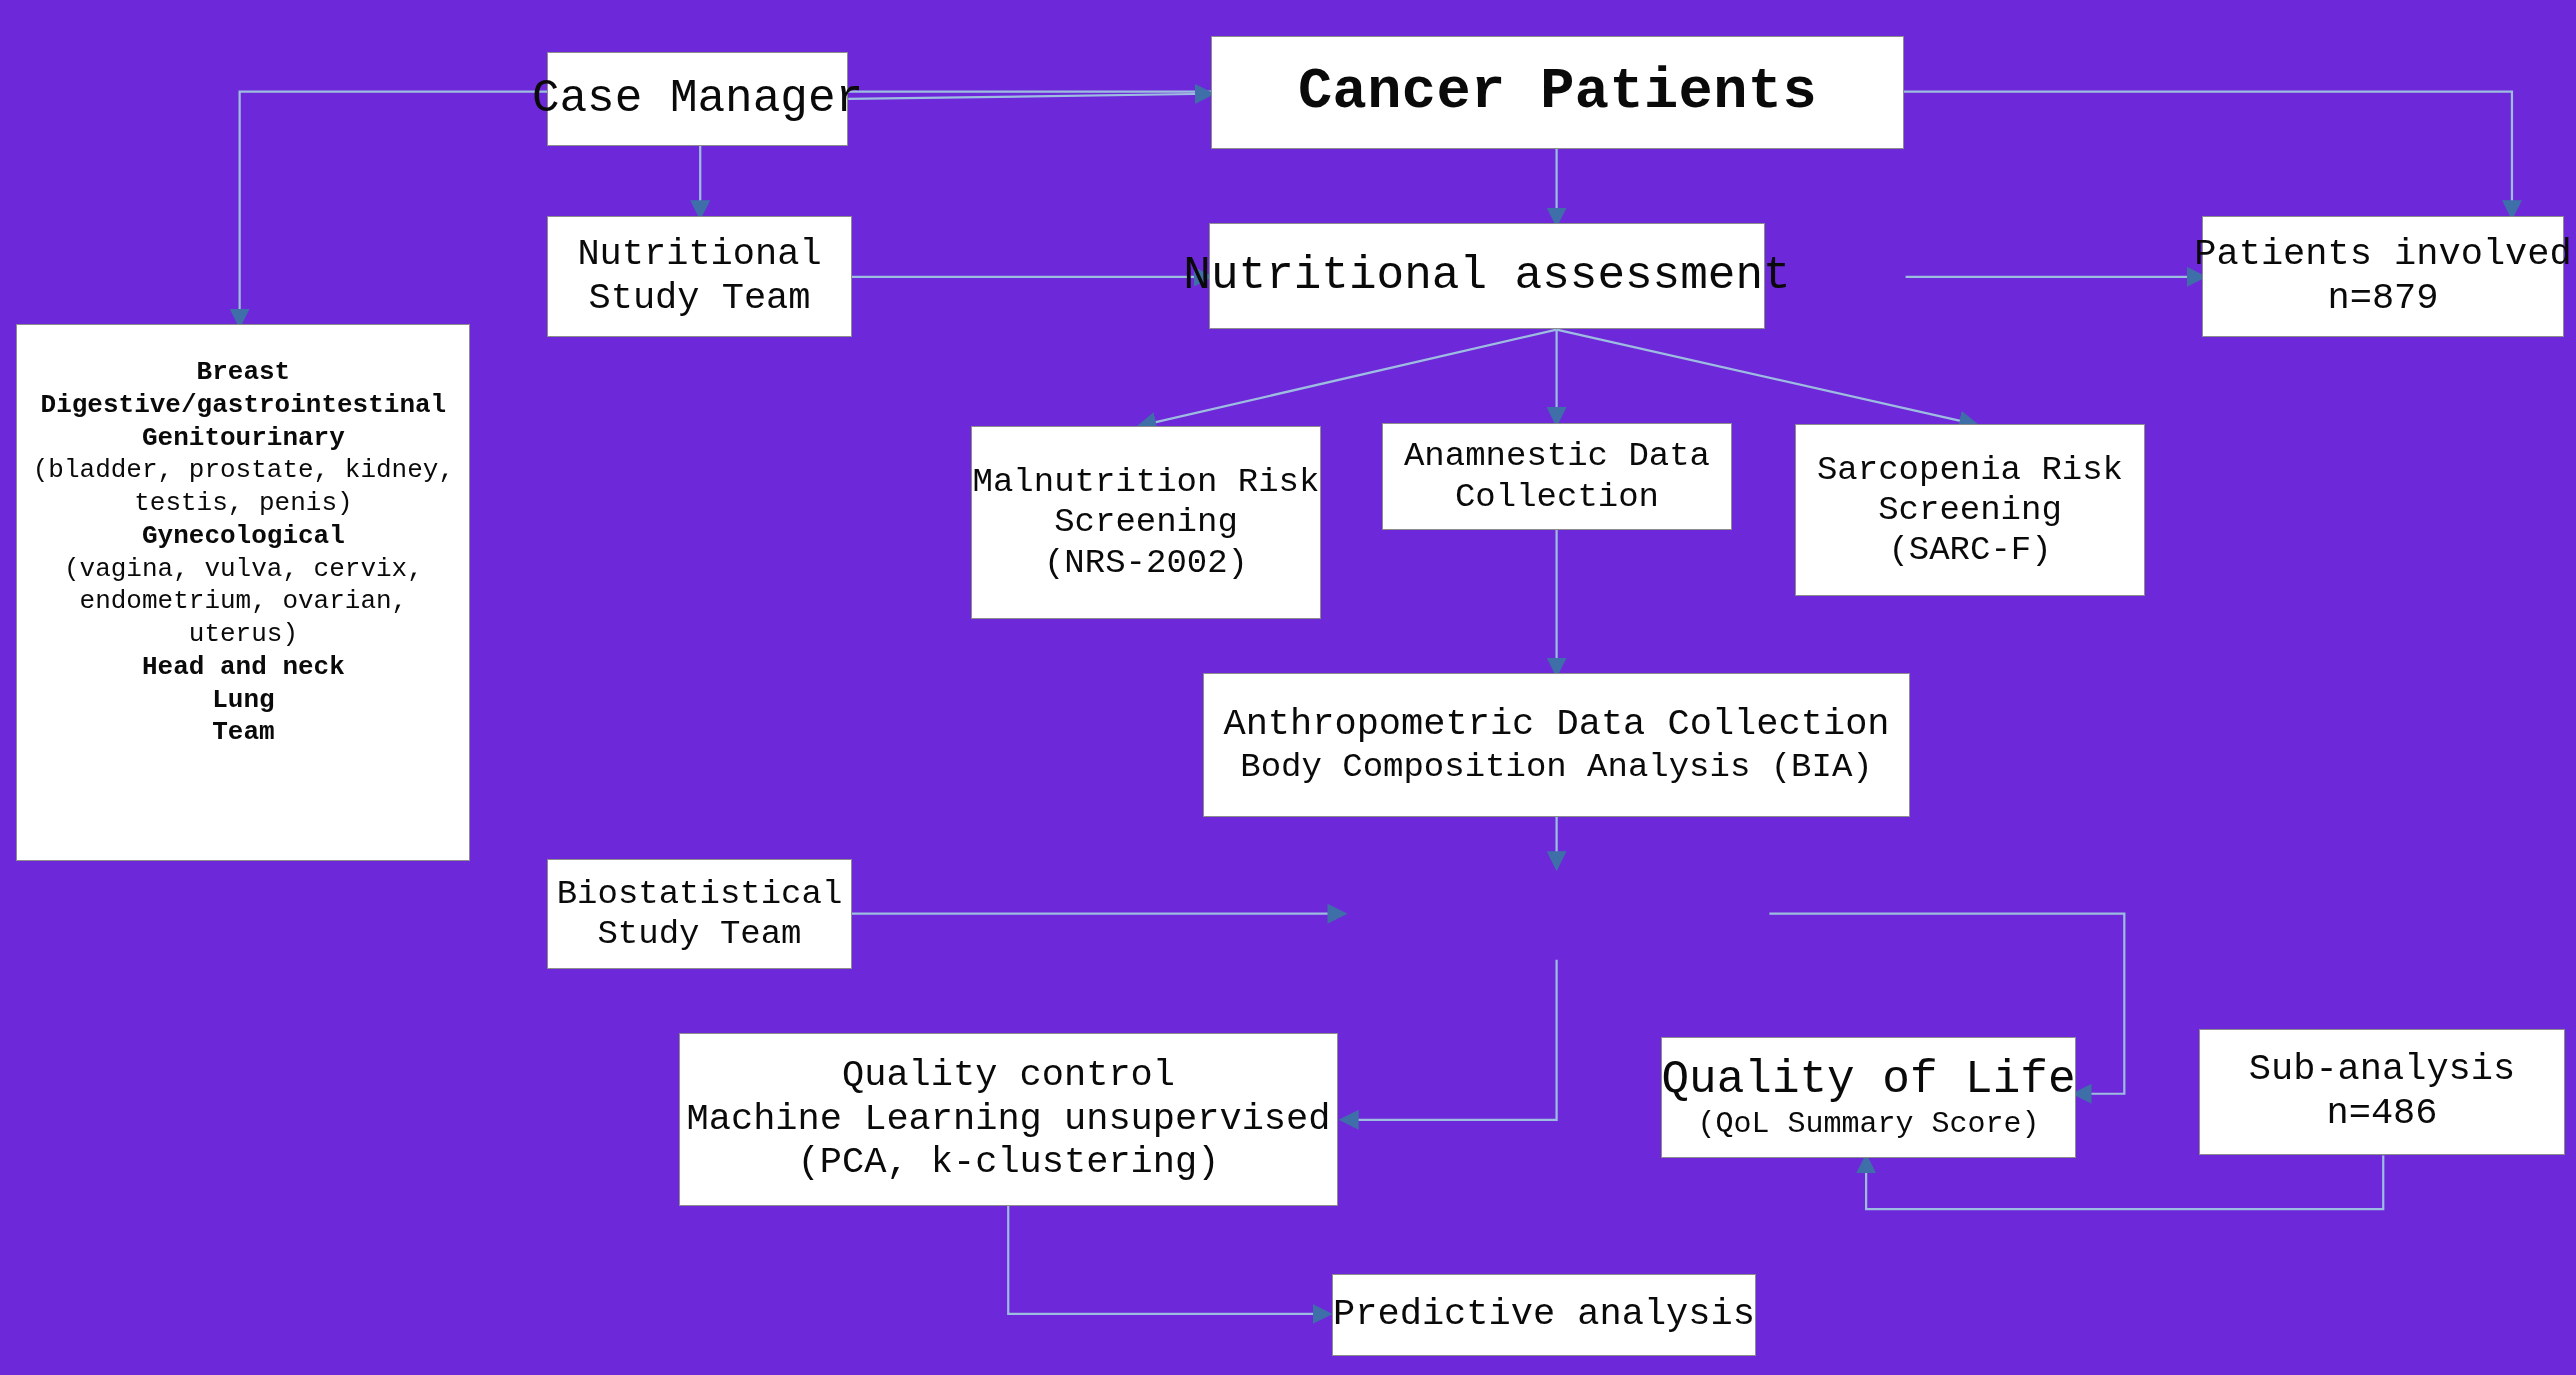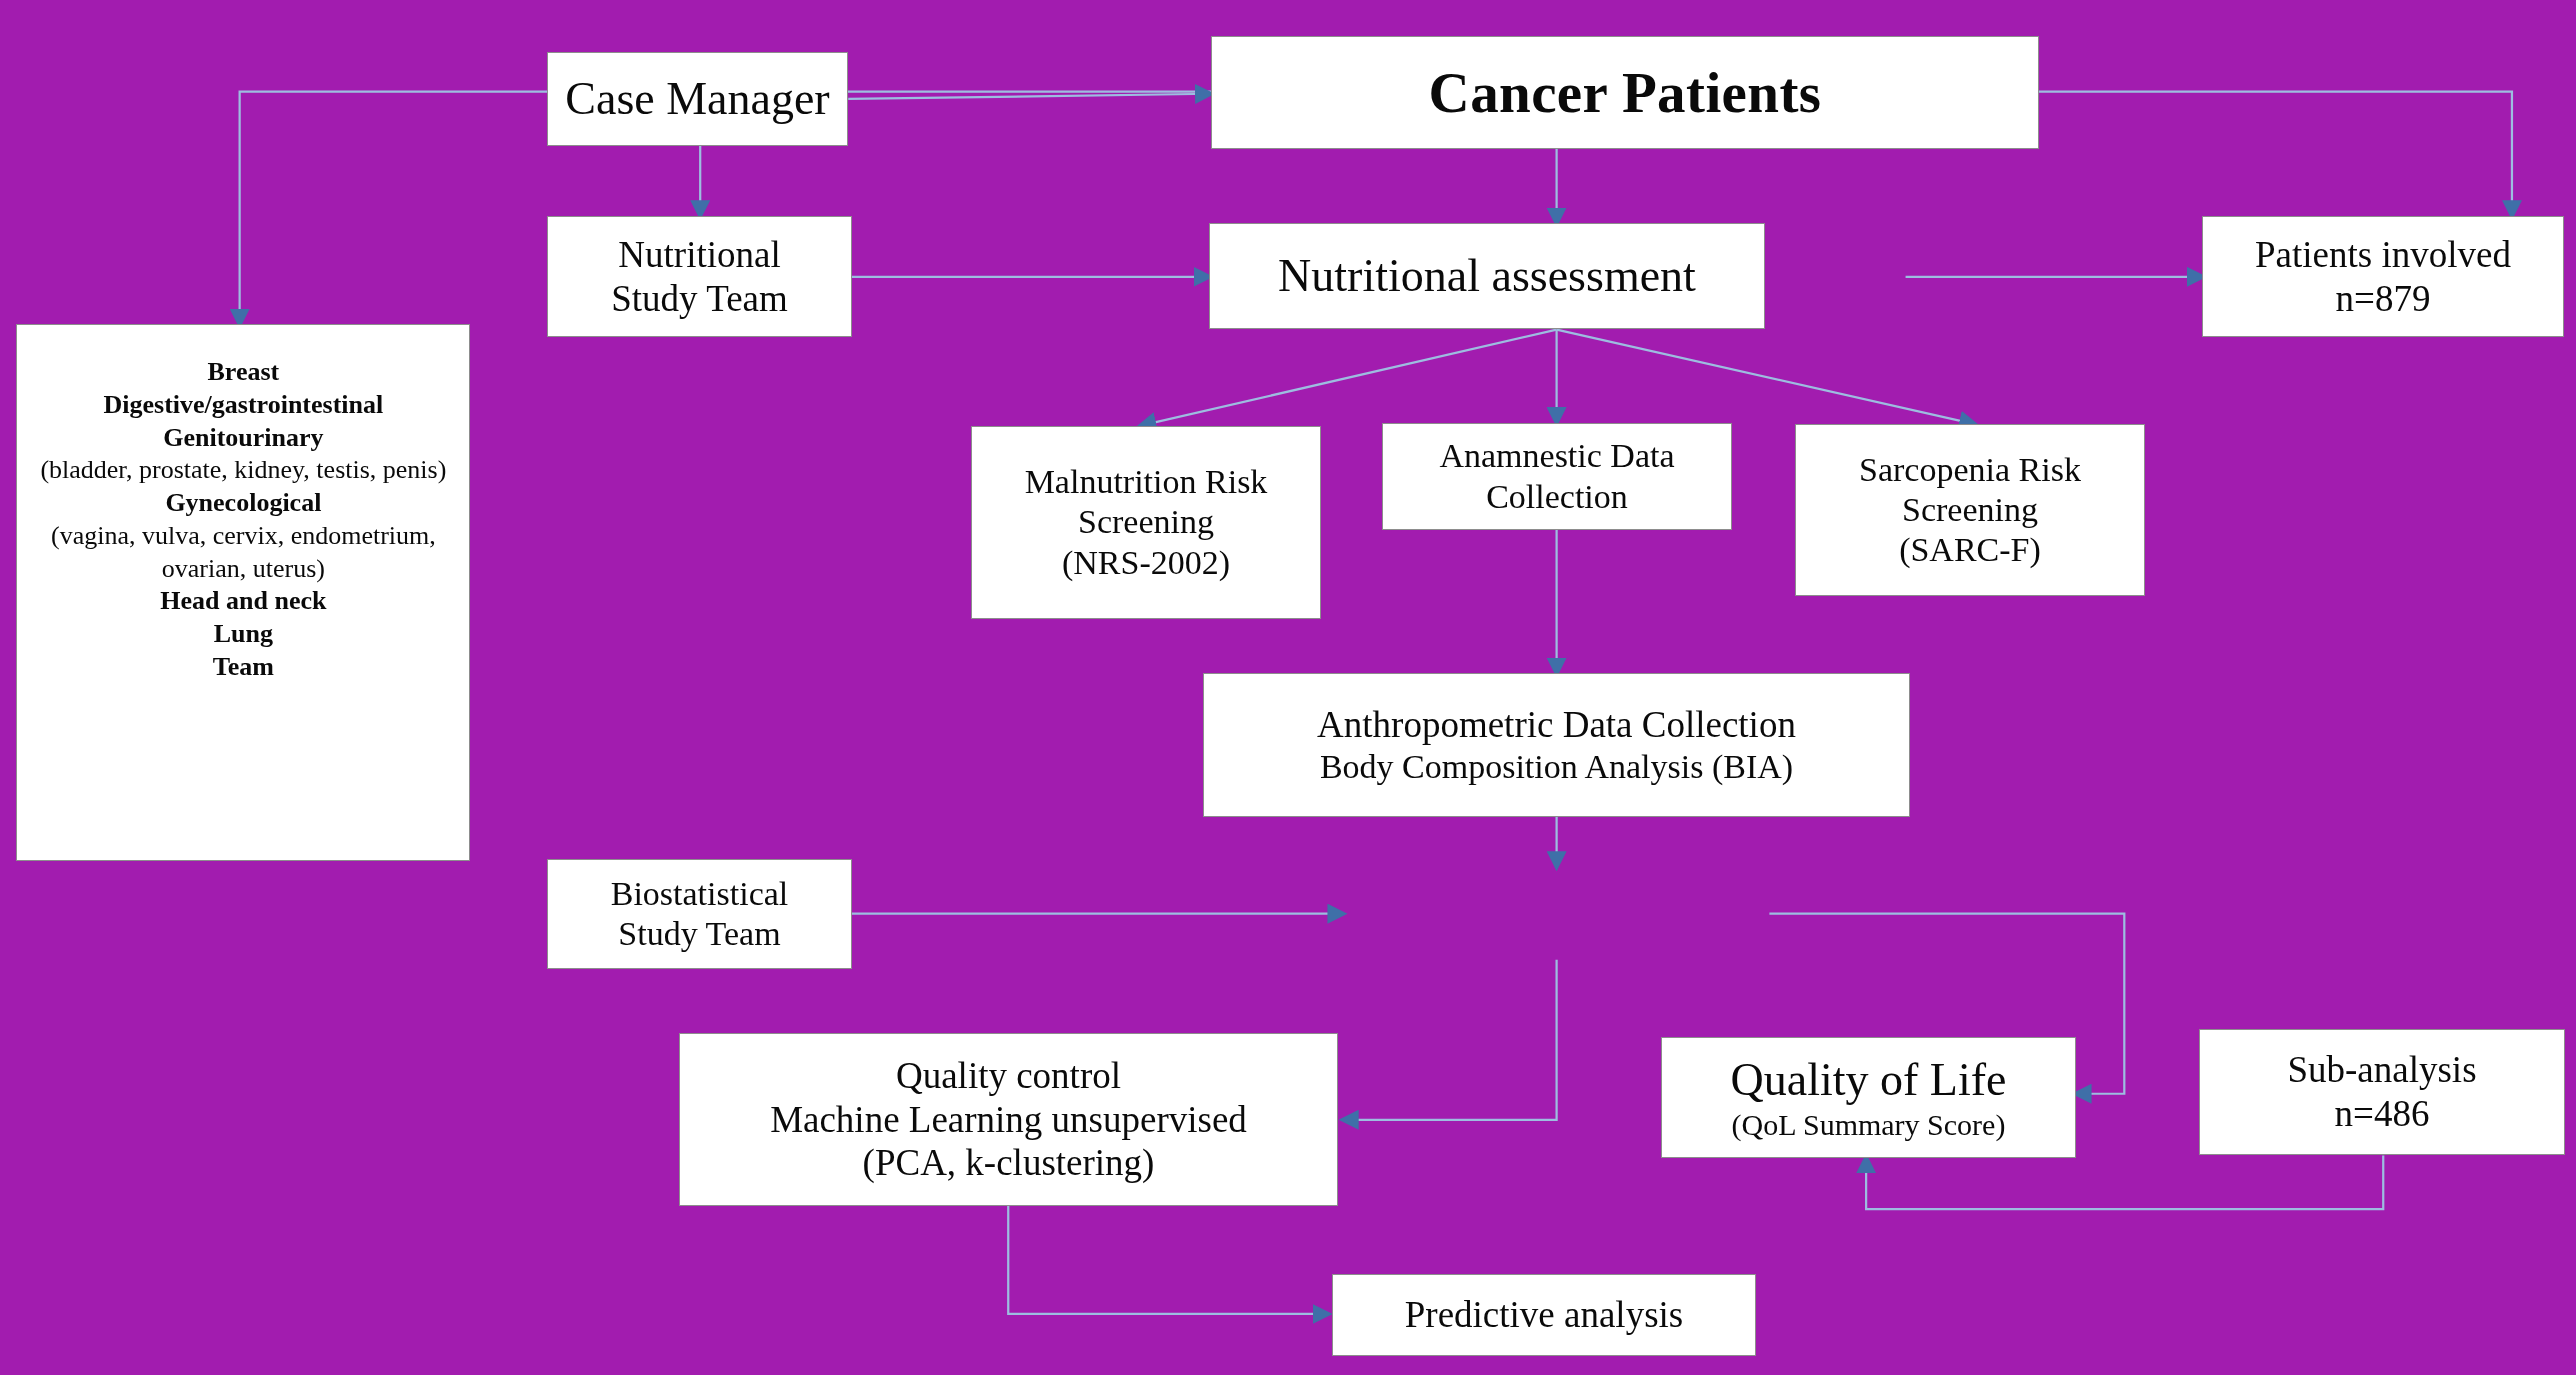--- a/index.html
+++ b/index.html
@@ -4,22 +4,22 @@
 <style>
   html, body {
     margin: 0;
     padding: 0;
     background: #ffffff;
   }
   #canvas {
     position: relative;
     width: 2576px;
     height: 1375px;
-    background: #a21caf;
-    font-family: Liberation Serif, serif;
+    background: #6d28d9;
+    font-family: Liberation Mono, monospace;
     overflow: hidden;
   }
   svg#connectors {
     position: absolute;
     left: 0;
     top: 0;
     width: 2576px;
     height: 1375px;
     pointer-events: none;
   }
@@ -101,21 +101,21 @@
       <path d="M3203,1553 L3203,1625 L2508,1625 L2508,1556"></path>
 
       <path d="M1355,1620 L1355,1766 L1785,1766"></path>
     </g>
   </svg>
 
   <div class="node" style="left:547px; top:52px; width:301px; height:94px;">
     <span class="line t-big">Case Manager</span>
   </div>
 
-  <div class="node" style="left:1211px; top:36px; width:828px; height:113px;text-align:center;">
+  <div class="node" style="left:1211px; top:36px; width:693px; height:113px;text-align:center;">
     <span class="line t-huge">Cancer Patients</span>
   </div>
 
   <div class="node" style="left:2202px; top:216px; width:362px; height:121px;">
     <span class="line t-med">Patients involved</span>
     <span class="line t-med">n=879</span>
   </div>
 
   <div class="node" style="left:547px; top:216px; width:305px; height:121px;">
     <span class="line t-med">Nutritional</span>

